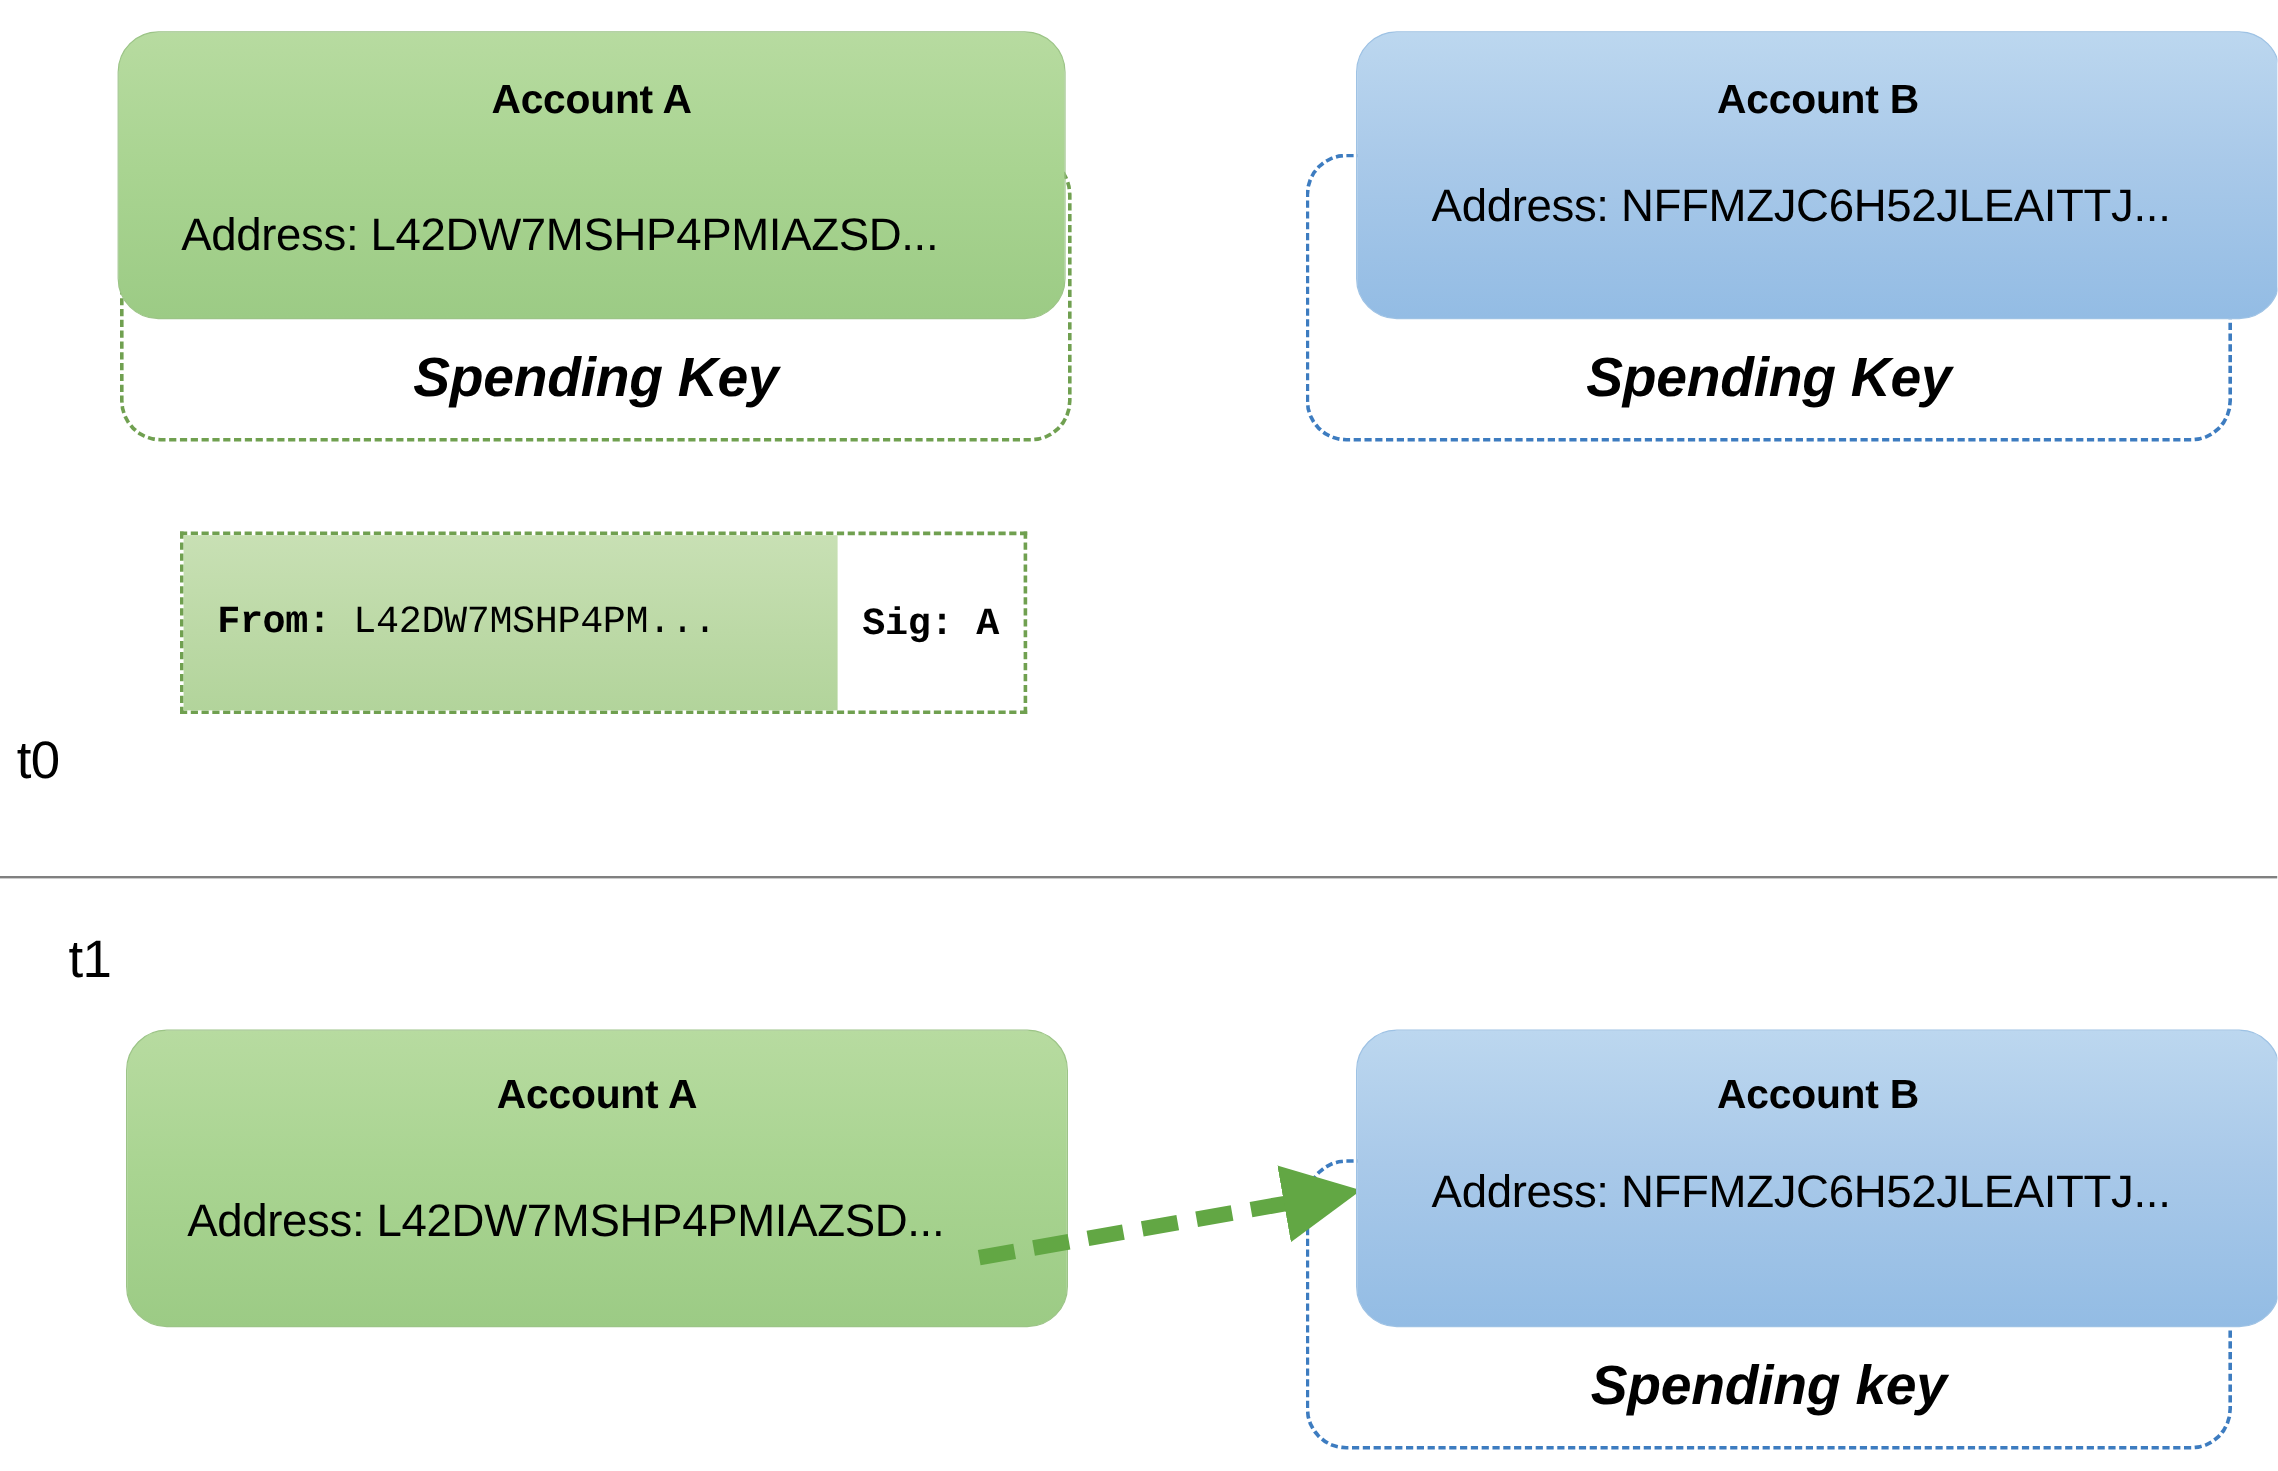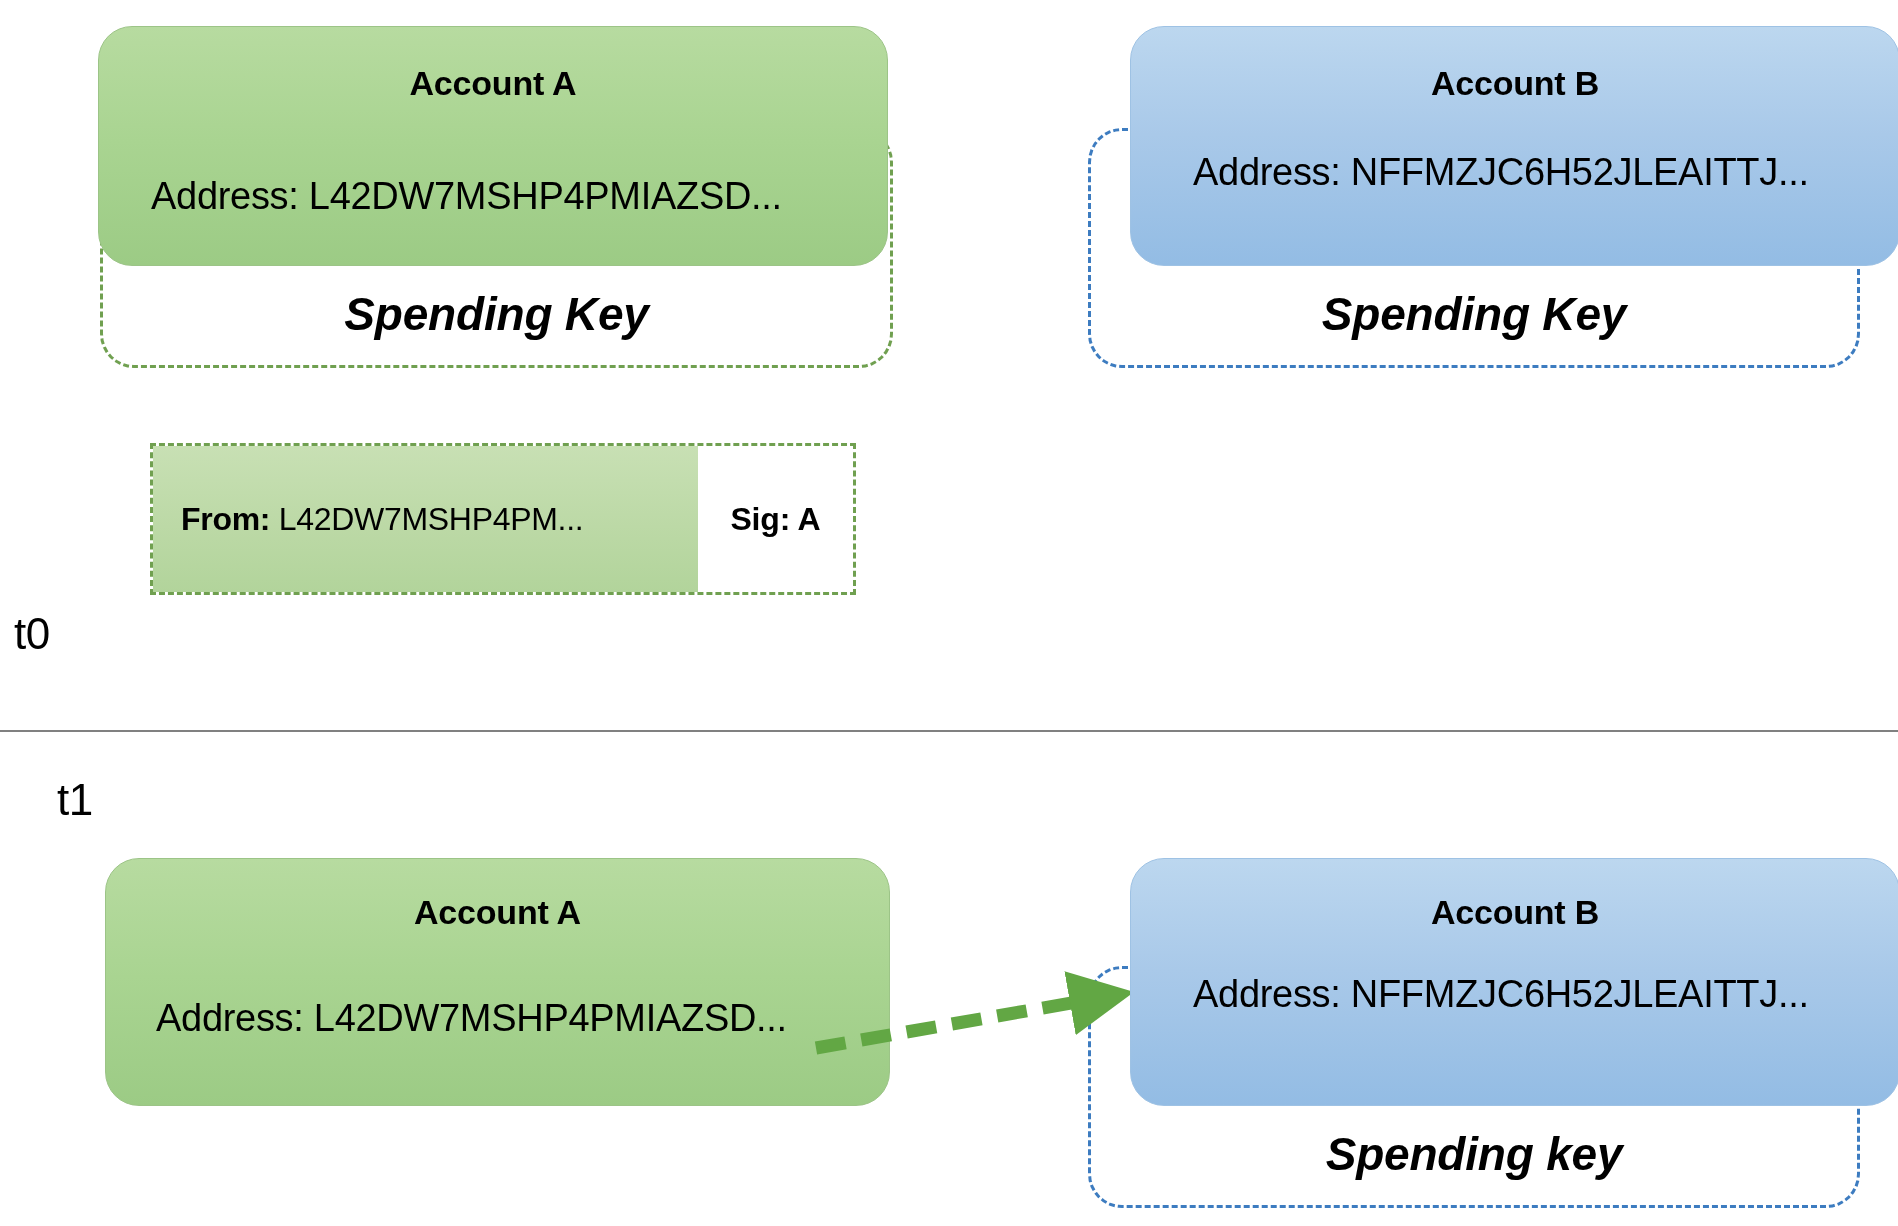--- a/index.html
+++ b/index.html
@@ -106,20 +106,21 @@
   }
 
   
   .txn-wrap {
     position: absolute;
     box-sizing: border-box;
     border: 3px dashed #70a050;
     background: #ffffff;
     display: flex;
     align-items: stretch;
+    font-family: Liberation Mono, monospace;
   }
   .txn-body {
     background: linear-gradient(180deg, #c8e0b4 0%, #bcd9a6 55%, #b2d49b 100%);
     display: flex;
     flex-direction: column;
     justify-content: center;
     box-sizing: border-box;
     padding-left: 28px;
   }
   .txn-row {

